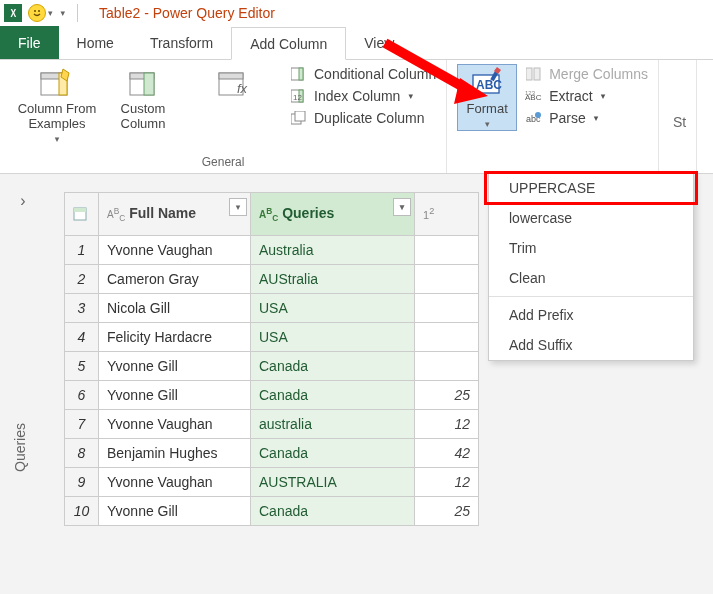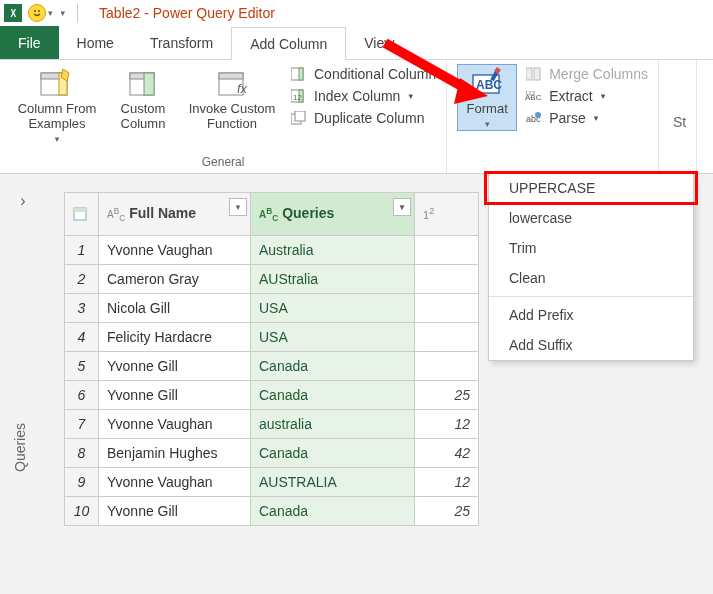--- a/index.html
+++ b/index.html
@@ -126,21 +126,20 @@
         <span class="lbl">Custom Column</span>
       </div>
       <div class="bigbtn" style="width:100px;">
         <span class="ic">
           <svg width="34" height="32">
               <rect x="4" y="6" width="24" height="22" fill="#fff" stroke="#8a8a8a"></rect>
               <rect x="4" y="6" width="24" height="6" fill="#dcdcdc" stroke="#8a8a8a"></rect>
               <text x="22" y="26" font-size="13" font-style="italic" fill="#666">fx</text>
             </svg>
         </span>
-        <span class="lbl">Invoke Custom Function</span>
       </div>
       <div class="smallbtn-list">
         <div class="smallbtn">
           <span class="sic">
               <svg width="16" height="14">
                 <rect x="0" y="1" width="12" height="12" fill="#fff" stroke="#8a8a8a"></rect>
                 <rect x="8" y="1" width="4" height="12" fill="#cfe8cf" stroke="#6aa06a"></rect>
               </svg>
             </span>
           <span>Conditional Column</span>

